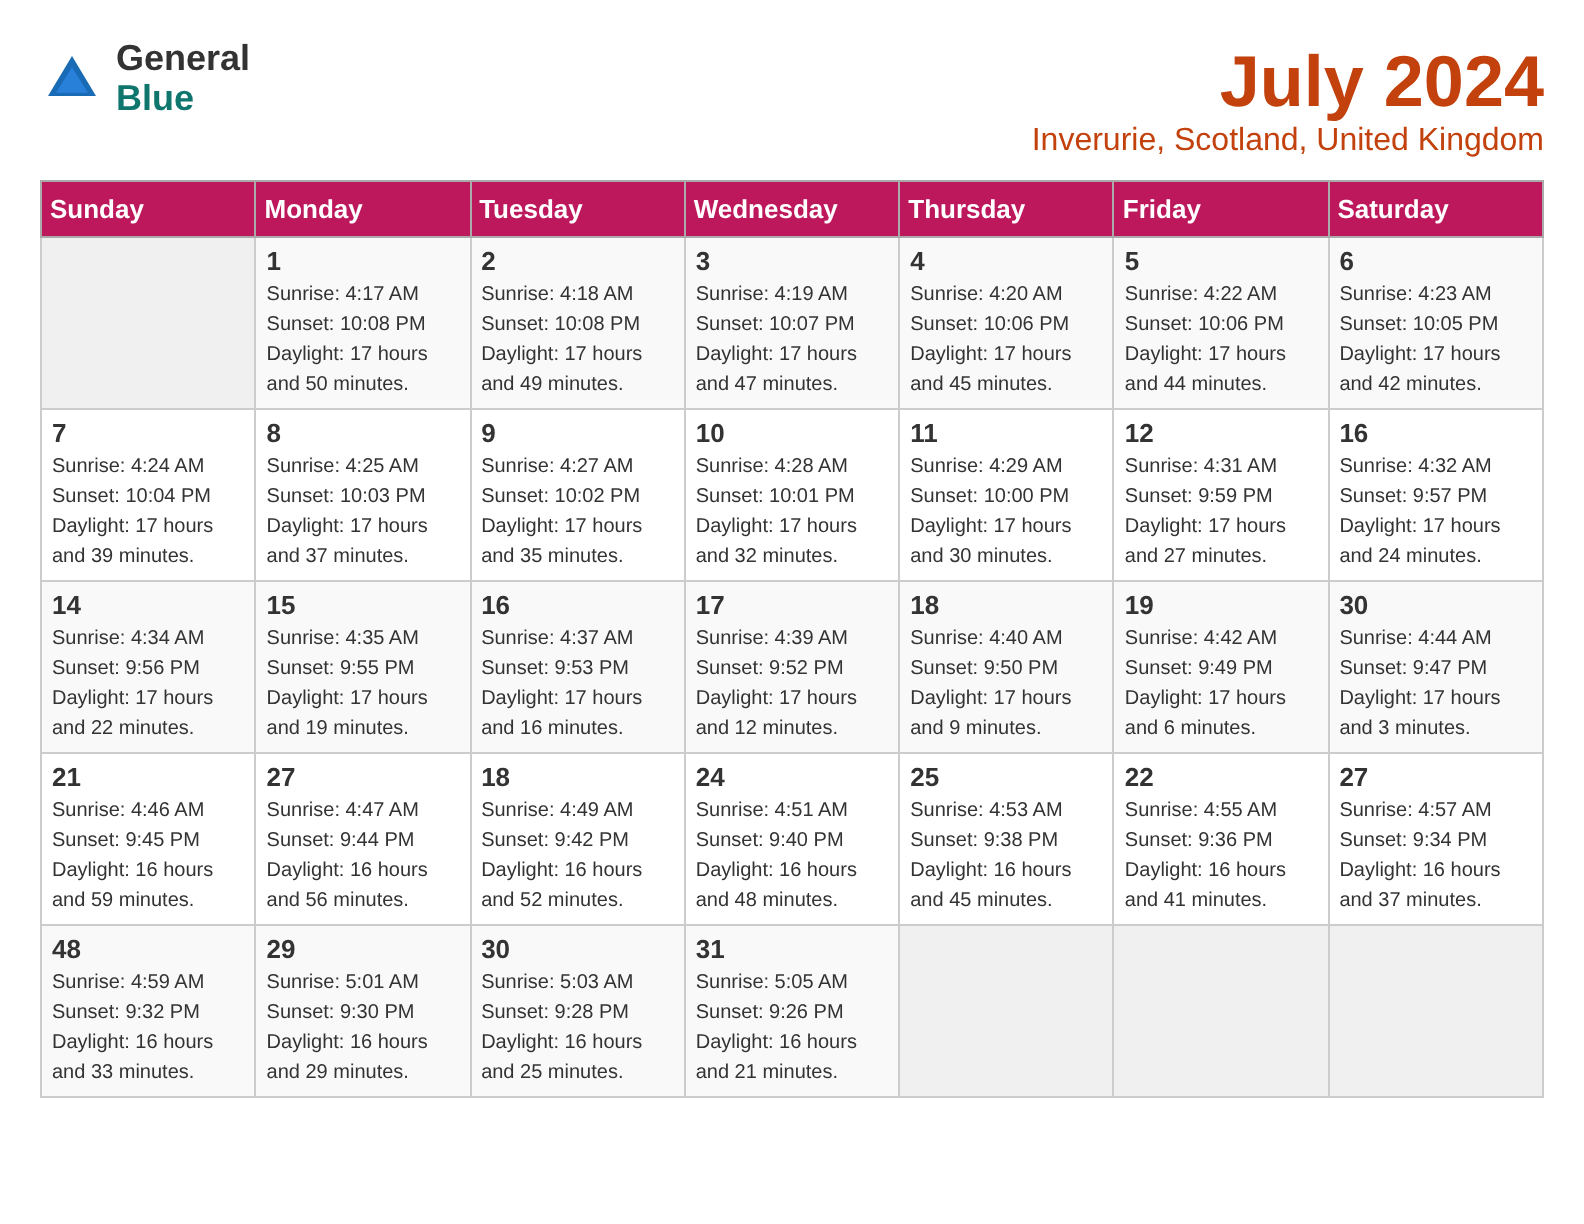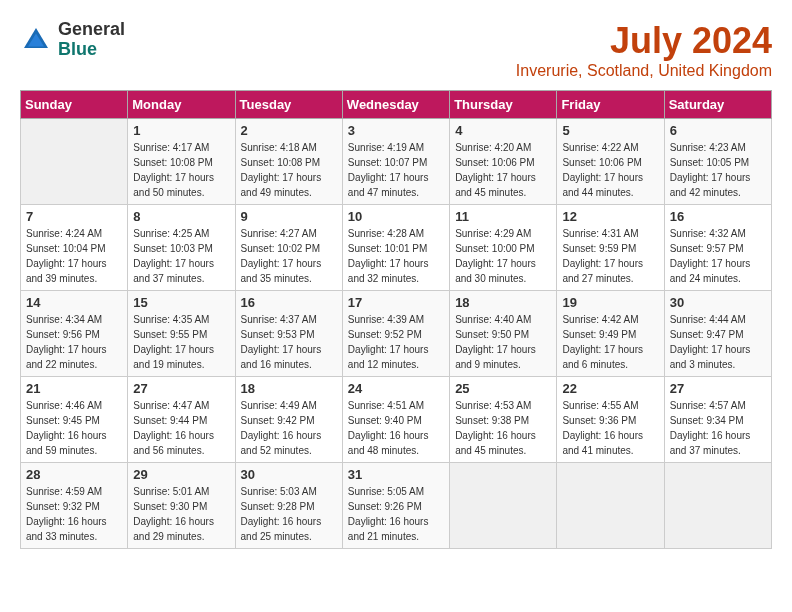--- a/index.html
+++ b/index.html
@@ -233,21 +233,21 @@
           <span class="day-number">22</span>
           <div class="day-info">Sunrise: 4:55 AM<br>Sunset: 9:36 PM<br>Daylight: 16 hours<br>and 41 minutes.</div>
         </td>
         <td>
           <span class="day-number">27</span>
           <div class="day-info">Sunrise: 4:57 AM<br>Sunset: 9:34 PM<br>Daylight: 16 hours<br>and 37 minutes.</div>
         </td>
       </tr>
       <tr>
         <td>
-          <span class="day-number">28</span>
+          <span class="day-number">48</span>
           <div class="day-info">Sunrise: 4:59 AM<br>Sunset: 9:32 PM<br>Daylight: 16 hours<br>and 33 minutes.</div>
         </td>
         <td>
           <span class="day-number">29</span>
           <div class="day-info">Sunrise: 5:01 AM<br>Sunset: 9:30 PM<br>Daylight: 16 hours<br>and 29 minutes.</div>
         </td>
         <td>
           <span class="day-number">30</span>
           <div class="day-info">Sunrise: 5:03 AM<br>Sunset: 9:28 PM<br>Daylight: 16 hours<br>and 25 minutes.</div>
         </td>

